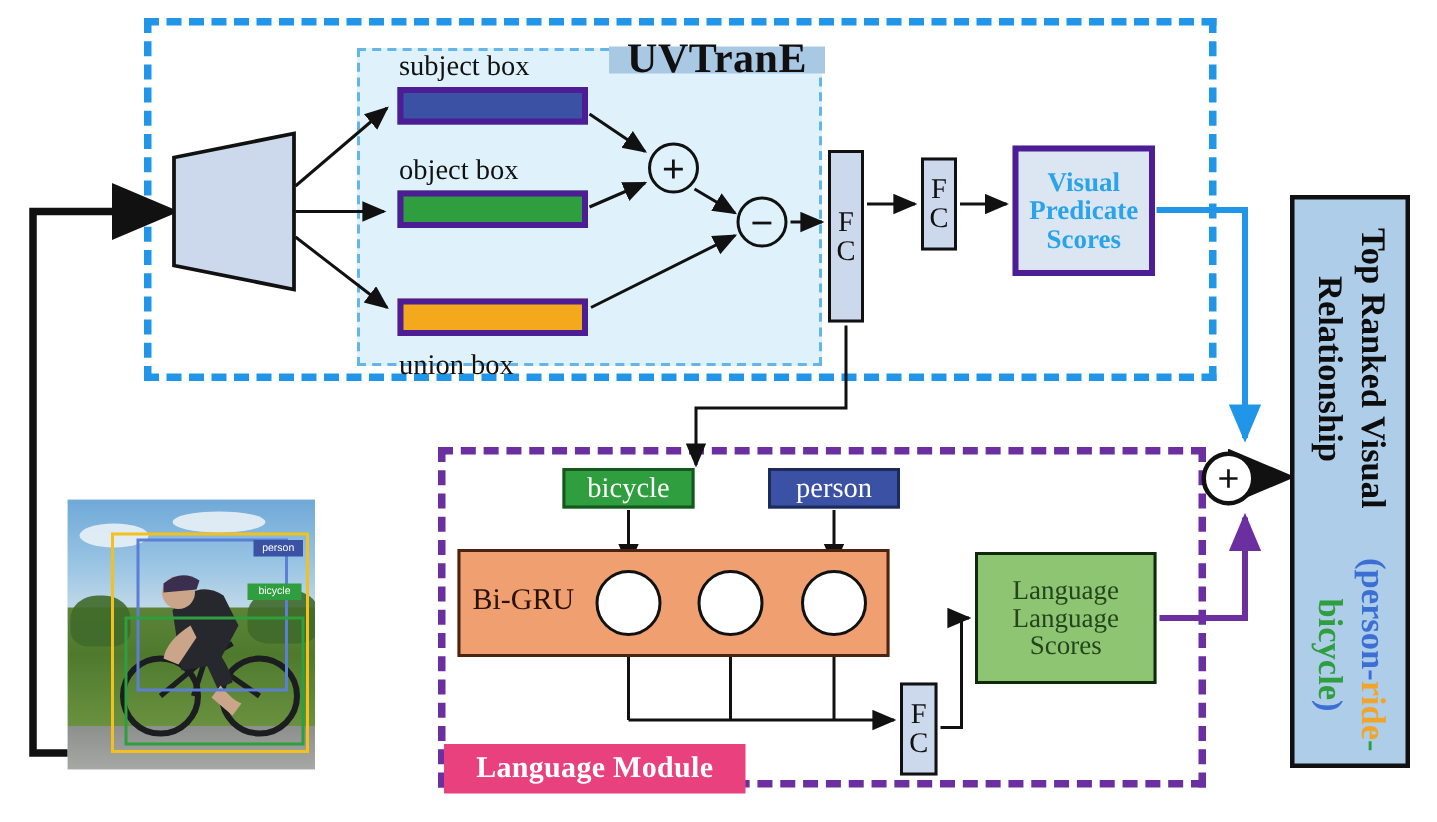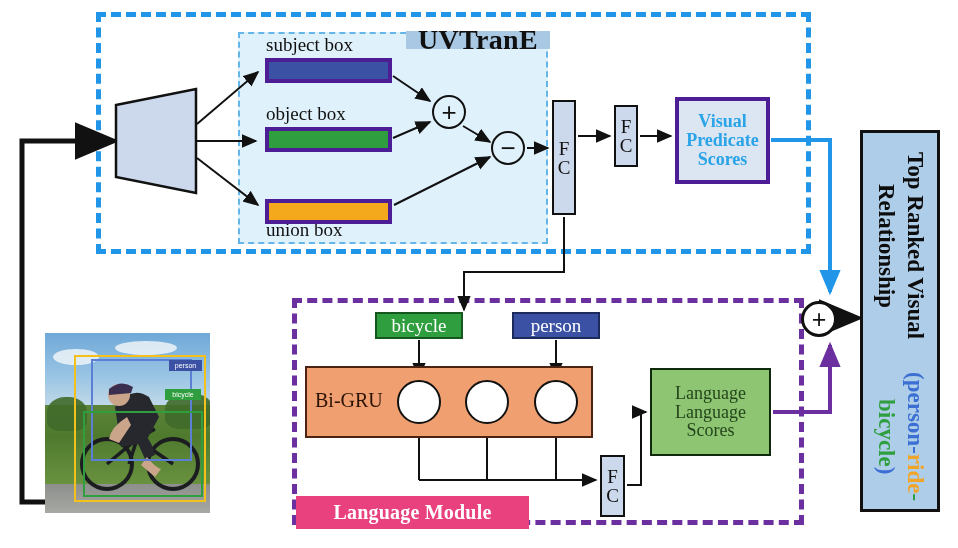--- a/index.html
+++ b/index.html
@@ -47,21 +47,21 @@
   .fc3{left:600px;top:455px;width:25px;height:62px;}
 
   .vps{left:675px;top:97px;width:95px;height:87px;background:#dbe6f2;
        font-size:18px;color:#2aa3e8;font-weight:700;}
   .lps{left:650px;top:368px;width:121px;height:88px;background:#8dc572;
        font-size:18px;color:#24451b;font-weight:400;border:2px solid #0f2a0a;}
 
   .banner{display:flex;align-items:center;justify-content:center;color:#fff;
           font-weight:700;font-size:20px;letter-spacing:.2px;}
   .banner-visual{left:606px;top:222px;width:190px;height:30px;background:#2196e8;}
-  .banner-language{left:296px;top:496px;width:233px;height:33px;background:#e8417e;}
+  .banner-language{left:296px;top:496px;width:201px;height:33px;background:#e8417e;}
 
   .bigru{left:305px;top:366px;width:288px;height:72px;background:#f0a070;
          border:2px solid #4a2410;}
   .bigru-lbl{left:315px;top:389px;font-size:20px;color:#2b1205;}
   .node{border:2px solid #111;border-radius:50%;background:#fff;width:44px;height:44px;}
 
   .tag{border:2px solid #27496d;display:flex;align-items:center;justify-content:center;
        color:#fff;font-size:19px;}
   .tag-bicycle{left:375px;top:312px;width:88px;height:27px;background:#2e9e3e;border-color:#16571f;}
   .tag-person {left:512px;top:312px;width:88px;height:27px;background:#3b52a4;border-color:#1d2a5c;}
@@ -167,21 +167,21 @@
   </svg>
 
   <div class="abs box tag-uvtrane">UVTranE</div>
 
   <div class="abs lbl" style="left:266px;top:34px;">subject box</div>
   <div class="abs box bar-subject"></div>
 
   <div class="abs lbl" style="left:266px;top:103px;text-align:right;">object box</div>
   <div class="abs box bar-object"></div>
 
-  <div class="abs lbl" style="left:266px;top:175px;margin-top:44px;">union box</div>
+  <div class="abs lbl" style="left:266px;top:189px;margin-top:44px;">union box</div>
   <div class="abs box bar-union"></div>
 
   <div class="abs op op-plus">+</div>
   <div class="abs op op-minus">−</div>
 
   <div class="abs fc fc1">
     <div style="display:flex;flex-direction:column;align-items:center;">
       <span>F</span>
       <span>C</span>
     </div>

